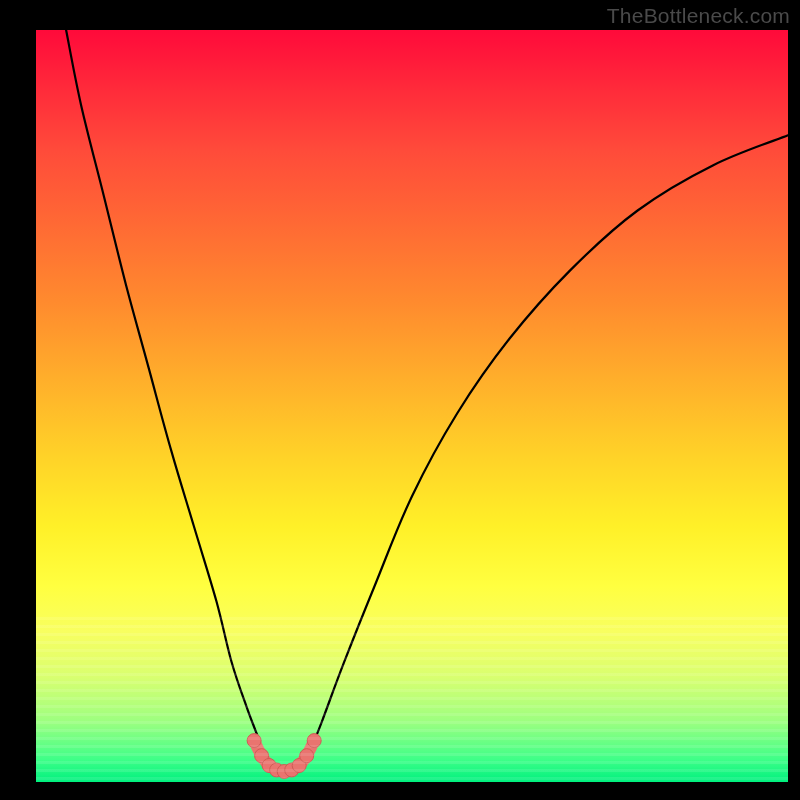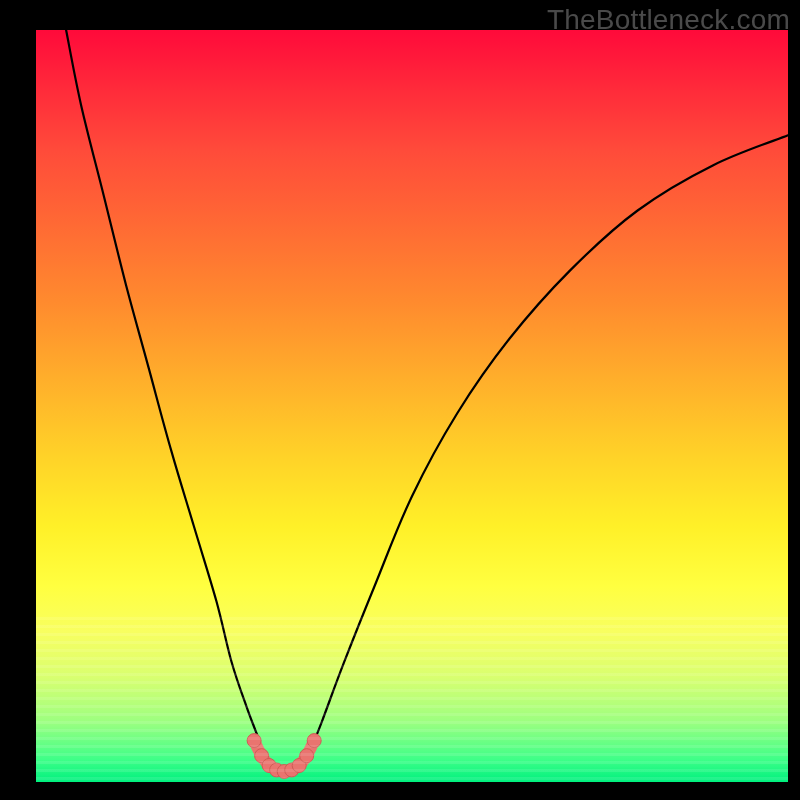--- a/index.html
+++ b/index.html
@@ -15,21 +15,21 @@
     position: relative;
     width: 800px;
     height: 800px;
     background: #000;
   }
   .watermark {
     position: absolute;
     top: 4px;
     right: 10px;
     color: #4a4a4a;
-    font-size: 28px;
+    font-size: 21px;
     font-weight: 400;
     letter-spacing: 0.2px;
     z-index: 5;
   }
   .plot-area {
     position: absolute;
     left: 36px;
     top: 30px;
     width: 752px;
     height: 752px;

